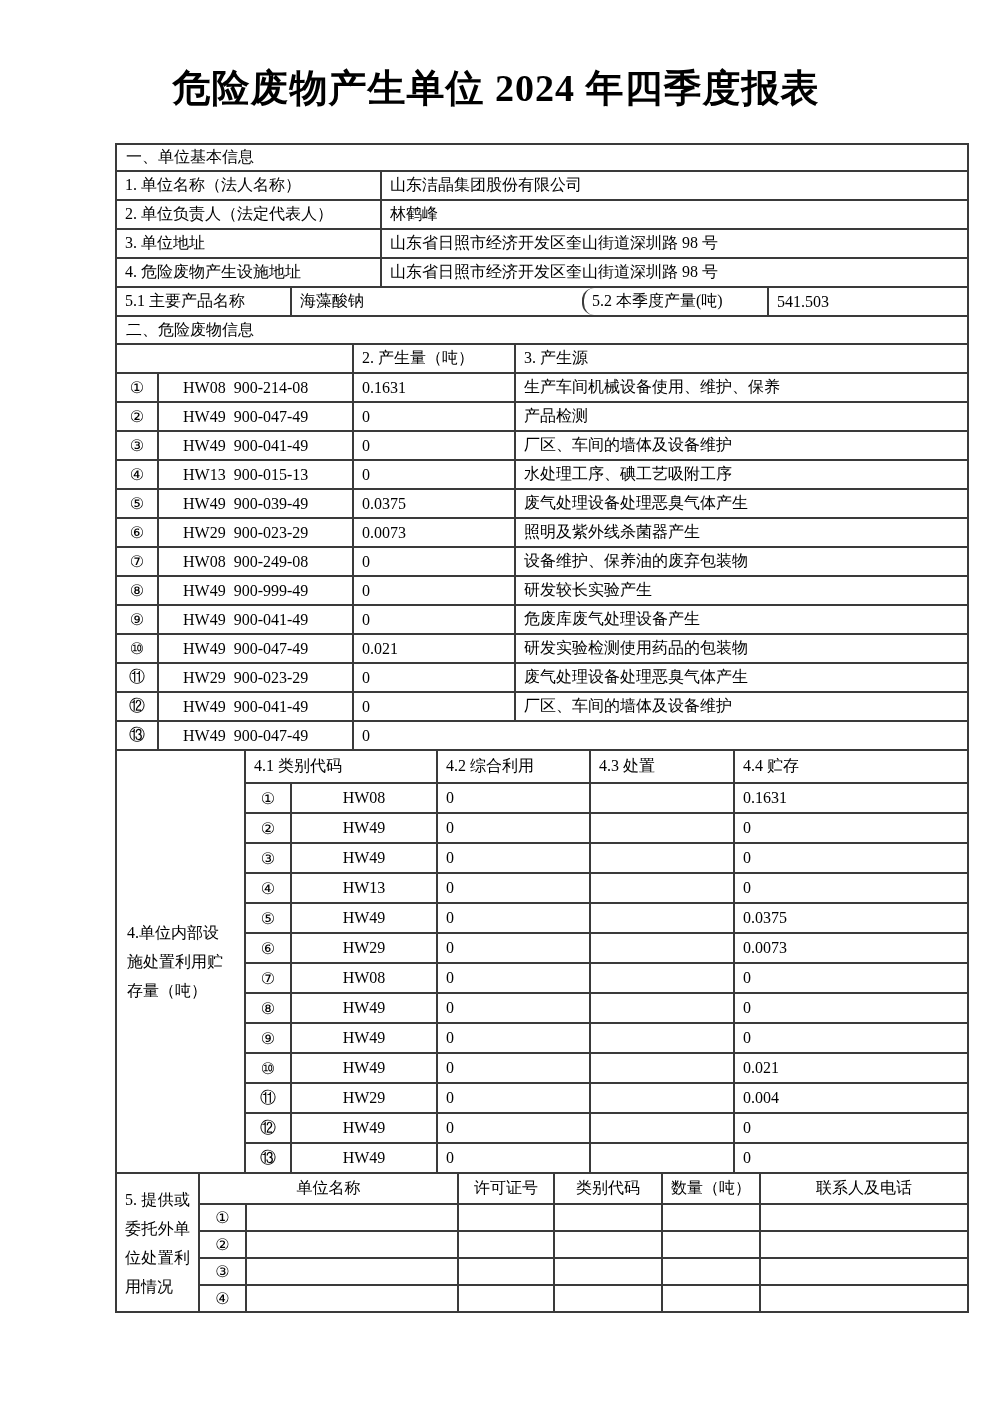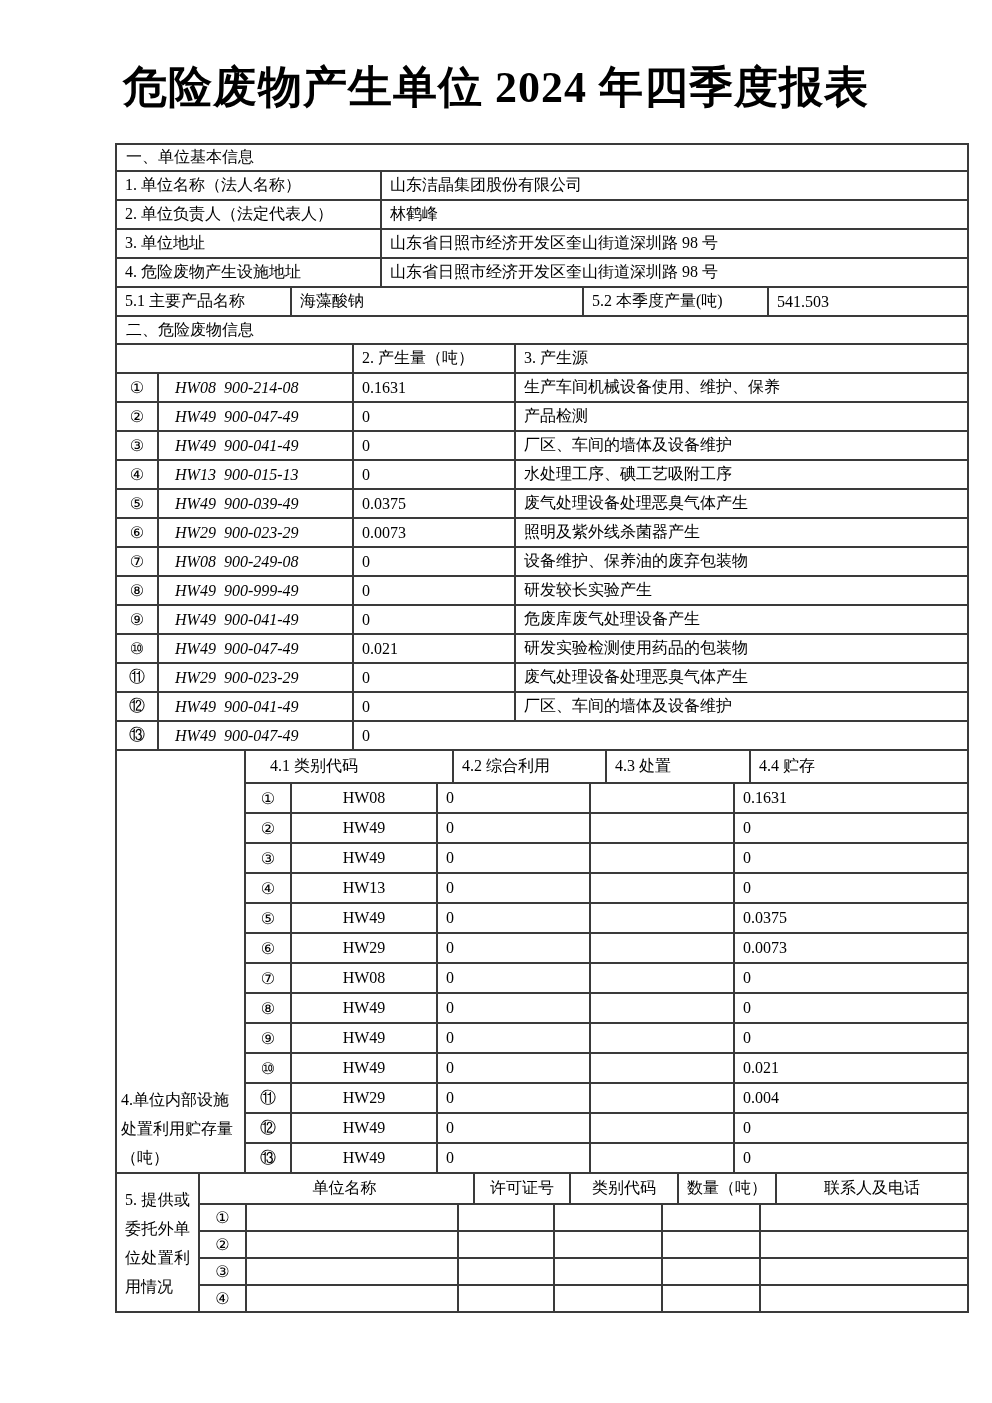--- a/index.html
+++ b/index.html
@@ -4,65 +4,65 @@
 <style>
   :root { --bc:#3a3a3a; }
   html,body { margin:0; padding:0; }
   body { background:#ffffff; font-family:"Liberation Serif","DejaVu Serif",serif; color:#000; }
   .page { position:relative; width:992px; height:1403px; background:#ffffff; overflow:hidden; }
 
   .title {
     position:absolute; top:66px; left:0; width:100%;
     margin:0; text-align:center;
     font-family:"Liberation Serif","DejaVu Serif",serif;
-    font-weight:700; font-size:44px; line-height:44px; letter-spacing:1px;
+    font-weight:700; font-size:38px; line-height:44px; letter-spacing:1px;
   }
 
   .tbl {
     position:absolute; left:115px; top:143px; width:854px;
     border:2px solid var(--bc);
     box-sizing:border-box;
     display:flex; flex-direction:column;
     font-size:16px;
   }
   .r { display:flex; box-sizing:border-box; }
   .tbl > .r { border-top:2px solid var(--bc); }
   .tbl > .r:first-child { border-top:none; }
   .sub { flex:1 1 auto; display:flex; flex-direction:column; border-left:2px solid var(--bc); box-sizing:border-box; min-width:0; }
   .sub > .r { border-top:2px solid var(--bc); }
-  .sub > .r:first-child { border-top:none;padding-left:16px; }
+  .sub > .r:first-child { border-top:none; }
 
   .c {
     display:flex; align-items:center;
     box-sizing:border-box; padding:0 8px;
     overflow:hidden; white-space:nowrap;
   }
   .c + .c { border-left:2px solid var(--bc); }
 
   
   .h25 { height:25px; } .h28 { height:28px; } .h29 { height:29px; }
   .h30 { height:30px; } .h31 { height:31px; } .h27 { height:27px; }
 
   
   .cw263 { flex:0 0 263px; }
-  .cw173 { flex:0 0 173px; } .cw292 { flex:0 0 292px; } .cw185 { flex:0 0 185px; }
+  .cw173 { flex:0 0 173px; } .cw292 { flex:0 0 292px; } .cw185 { flex:0 0 185px;border-radius:12px; }
   .cw235 { flex:0 0 235px;margin-top:35px; } .cw162 { flex:0 0 162px; }
   .cw40  { flex:0 0 40px;  } .cw195 { flex:0 0 195px; }
   .cw127 { flex:0 0 127px; } .cw190 { flex:0 0 190px; } .cw153 { flex:0 0 153px; } .cw144 { flex:0 0 144px; }
   .cw44  { flex:0 0 44px;  } .cw146 { flex:0 0 146px; }
   .cw81  { flex:0 0 81px;  } .cw257 { flex:0 0 257px; } .cw96 { flex:0 0 96px; }
   .cw108 { flex:0 0 108px; } .cw98  { flex:0 0 98px;  } .cw45 { flex:0 0 45px; } .cw212 { flex:0 0 212px; }
   .grow  { flex:1 1 auto; min-width:0; }
 
   .ctr  { justify-content:center; padding:0 2px; }
-  .code { white-space:pre; padding-left:16px;font-style:italic; }
+  .code { white-space:pre; padding-left:24px; }
   .sechead { padding-left:9px; }
   .lbl4 {
-    white-space:normal; align-items:flex-end;
-    padding:0 4px; line-height:29px;
+    white-space:normal; align-items:center;
+    padding:0 10px; line-height:29px;
   }
   .lbl5 {
     white-space:normal; align-items:center;
     padding:0 8px; line-height:29px;
     text-align:justify;
   }
   .lbl5 > span, .lbl4 > span { width:100%; }
 </style>
 </head>
 <body>

